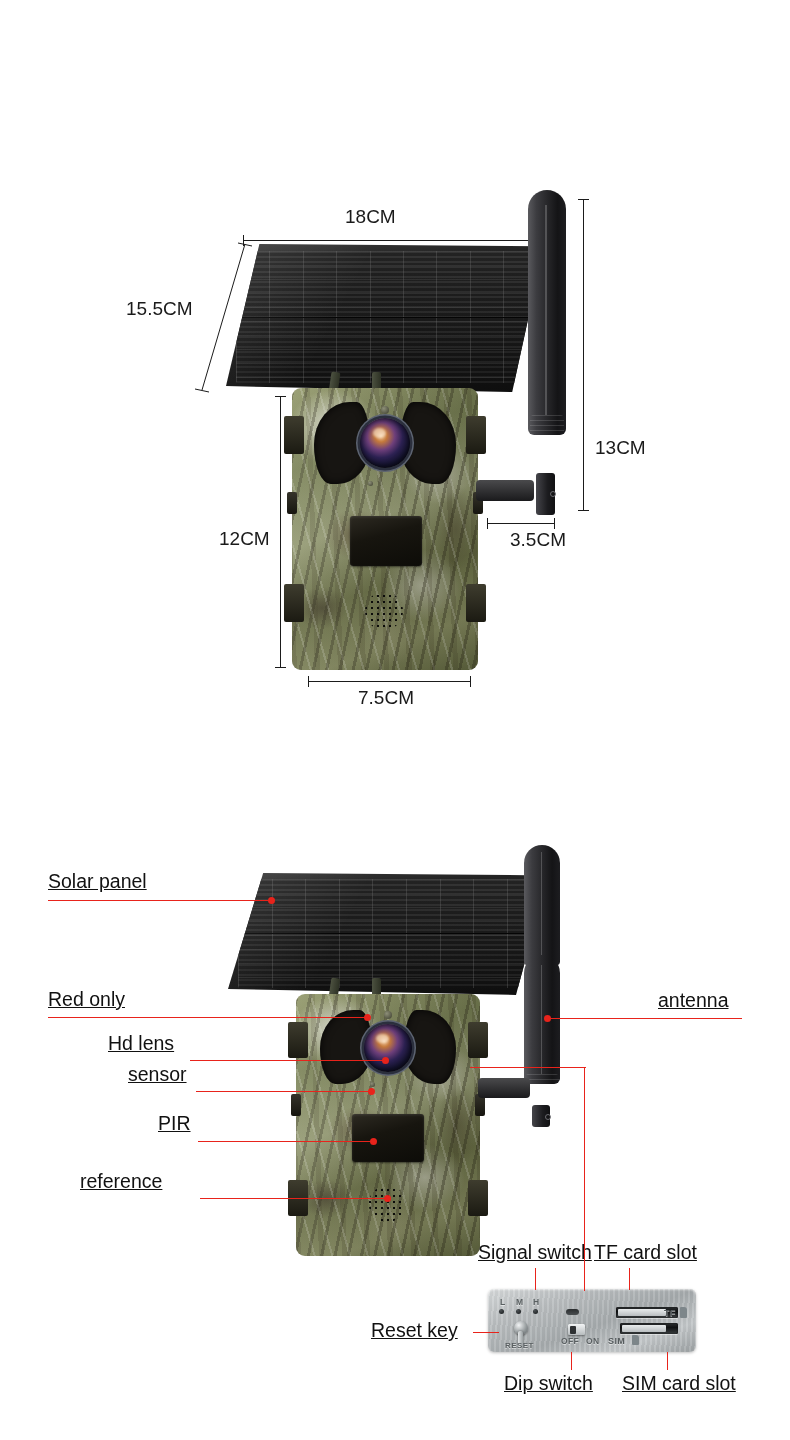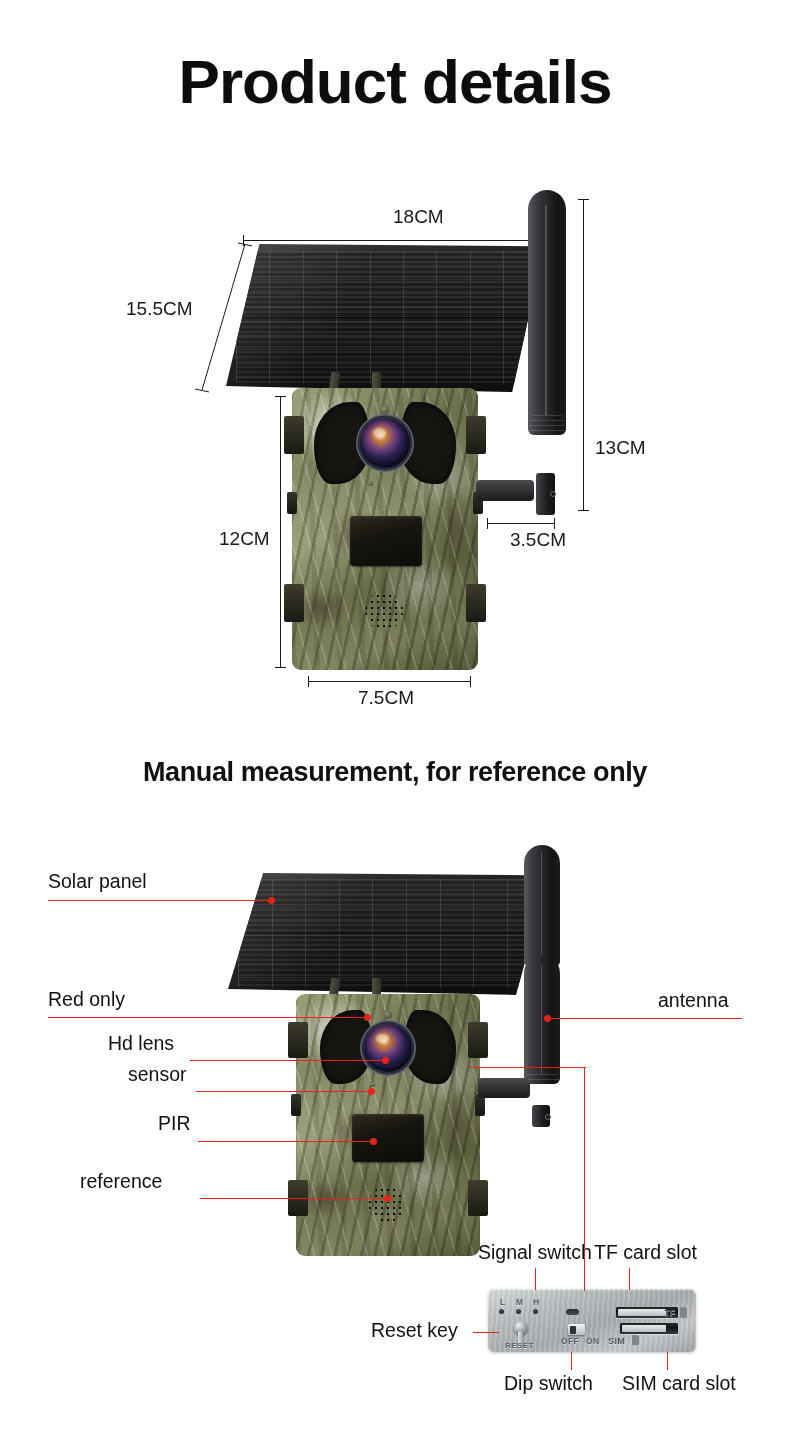--- a/index.html
+++ b/index.html
@@ -18,21 +18,21 @@
   }
   .subtitle{
     position:absolute; left:0; right:0; top:757px;
     text-align:center; font-size:27px; font-weight:700;
     letter-spacing:-.4px; color:#111;
   }
 
   
   .abs{ position:absolute; }
   .dimtext{ position:absolute; font-size:19px; color:#1a1a1a; white-space:nowrap; }
-  .callout{ position:absolute; font-size:19.5px; color:#111; white-space:nowrap; }
+  .callout{ position:absolute; font-size:19.5px; color:#111; white-space:nowrap;text-decoration:underline; }
 
   
   .dimline-h{ position:absolute; height:1px; background:#1b1b1b; }
   .dimline-v{ position:absolute; width:1px; background:#1b1b1b; }
   .tick-v{ position:absolute; width:1px; height:11px; background:#1b1b1b; }
   .tick-h{ position:absolute; height:1px; width:11px; background:#1b1b1b; }
 
   
   .lead-h{ position:absolute; height:1.4px; background:#e8231b; }
   .lead-v{ position:absolute; width:1.4px; background:#e8231b; }
@@ -235,28 +235,27 @@
   }
   .card-glyph{
     position:absolute; background:#7d868a; border-radius:1px 3px 1px 1px;
   }
 </style>
 </head>
 <body>
 
 <div class="page">
 
-  <div class="title">Product details</div>
 
   <div>
 
     <div class="dimline-h" style="left:243px; top:240px; width:298px;"></div>
     <div class="tick-v" style="left:243px; top:235px;"></div>
     <div class="tick-v" style="left:540px; top:235px;"></div>
-    <div class="dimtext" style="left:345px; top:206px;margin-left:48px;">18CM</div>
+    <div class="dimtext" style="left:345px; top:206px;">18CM</div>
 
     <svg class="abs" style="left:190px; top:240px; width:70px; height:160px;">
       <line x1="55" y1="4" x2="12" y2="150" stroke="#1b1b1b" stroke-width="1"></line>
       <line x1="48" y1="3" x2="62" y2="6" stroke="#1b1b1b" stroke-width="1"></line>
       <line x1="5" y1="149" x2="19" y2="152" stroke="#1b1b1b" stroke-width="1"></line>
     </svg>
     <div class="dimtext" style="left:126px; top:298px;">15.5CM</div>
 
     <div class="panel" style="left:226px; top:244px; width:318px; height:148px; clip-path:polygon(10.5% 0%, 100% 1.5%, 90% 100%, 0% 96%);">
       <div class="slab"></div>
@@ -314,21 +313,20 @@
     <div class="tick-v" style="left:487px; top:518px;"></div>
     <div class="tick-v" style="left:554px; top:518px;"></div>
     <div class="dimtext" style="left:510px; top:529px;">3.5CM</div>
 
     <div class="dimline-h" style="left:308px; top:681px; width:163px;"></div>
     <div class="tick-v" style="left:308px; top:676px;"></div>
     <div class="tick-v" style="left:470px; top:676px;"></div>
     <div class="dimtext" style="left:358px; top:687px;">7.5CM</div>
   </div>
 
-  <div class="subtitle">Manual measurement, for reference only</div>
 
   <div>
 
     <div class="panel" style="left:228px; top:873px; width:320px; height:122px; clip-path:polygon(11% 0%, 100% 2%, 90% 100%, 0% 95%);">
       <div class="slab"></div>
       <div class="cells"></div>
       <div class="mid"></div>
       <div class="glare"></div>
     </div>
 

